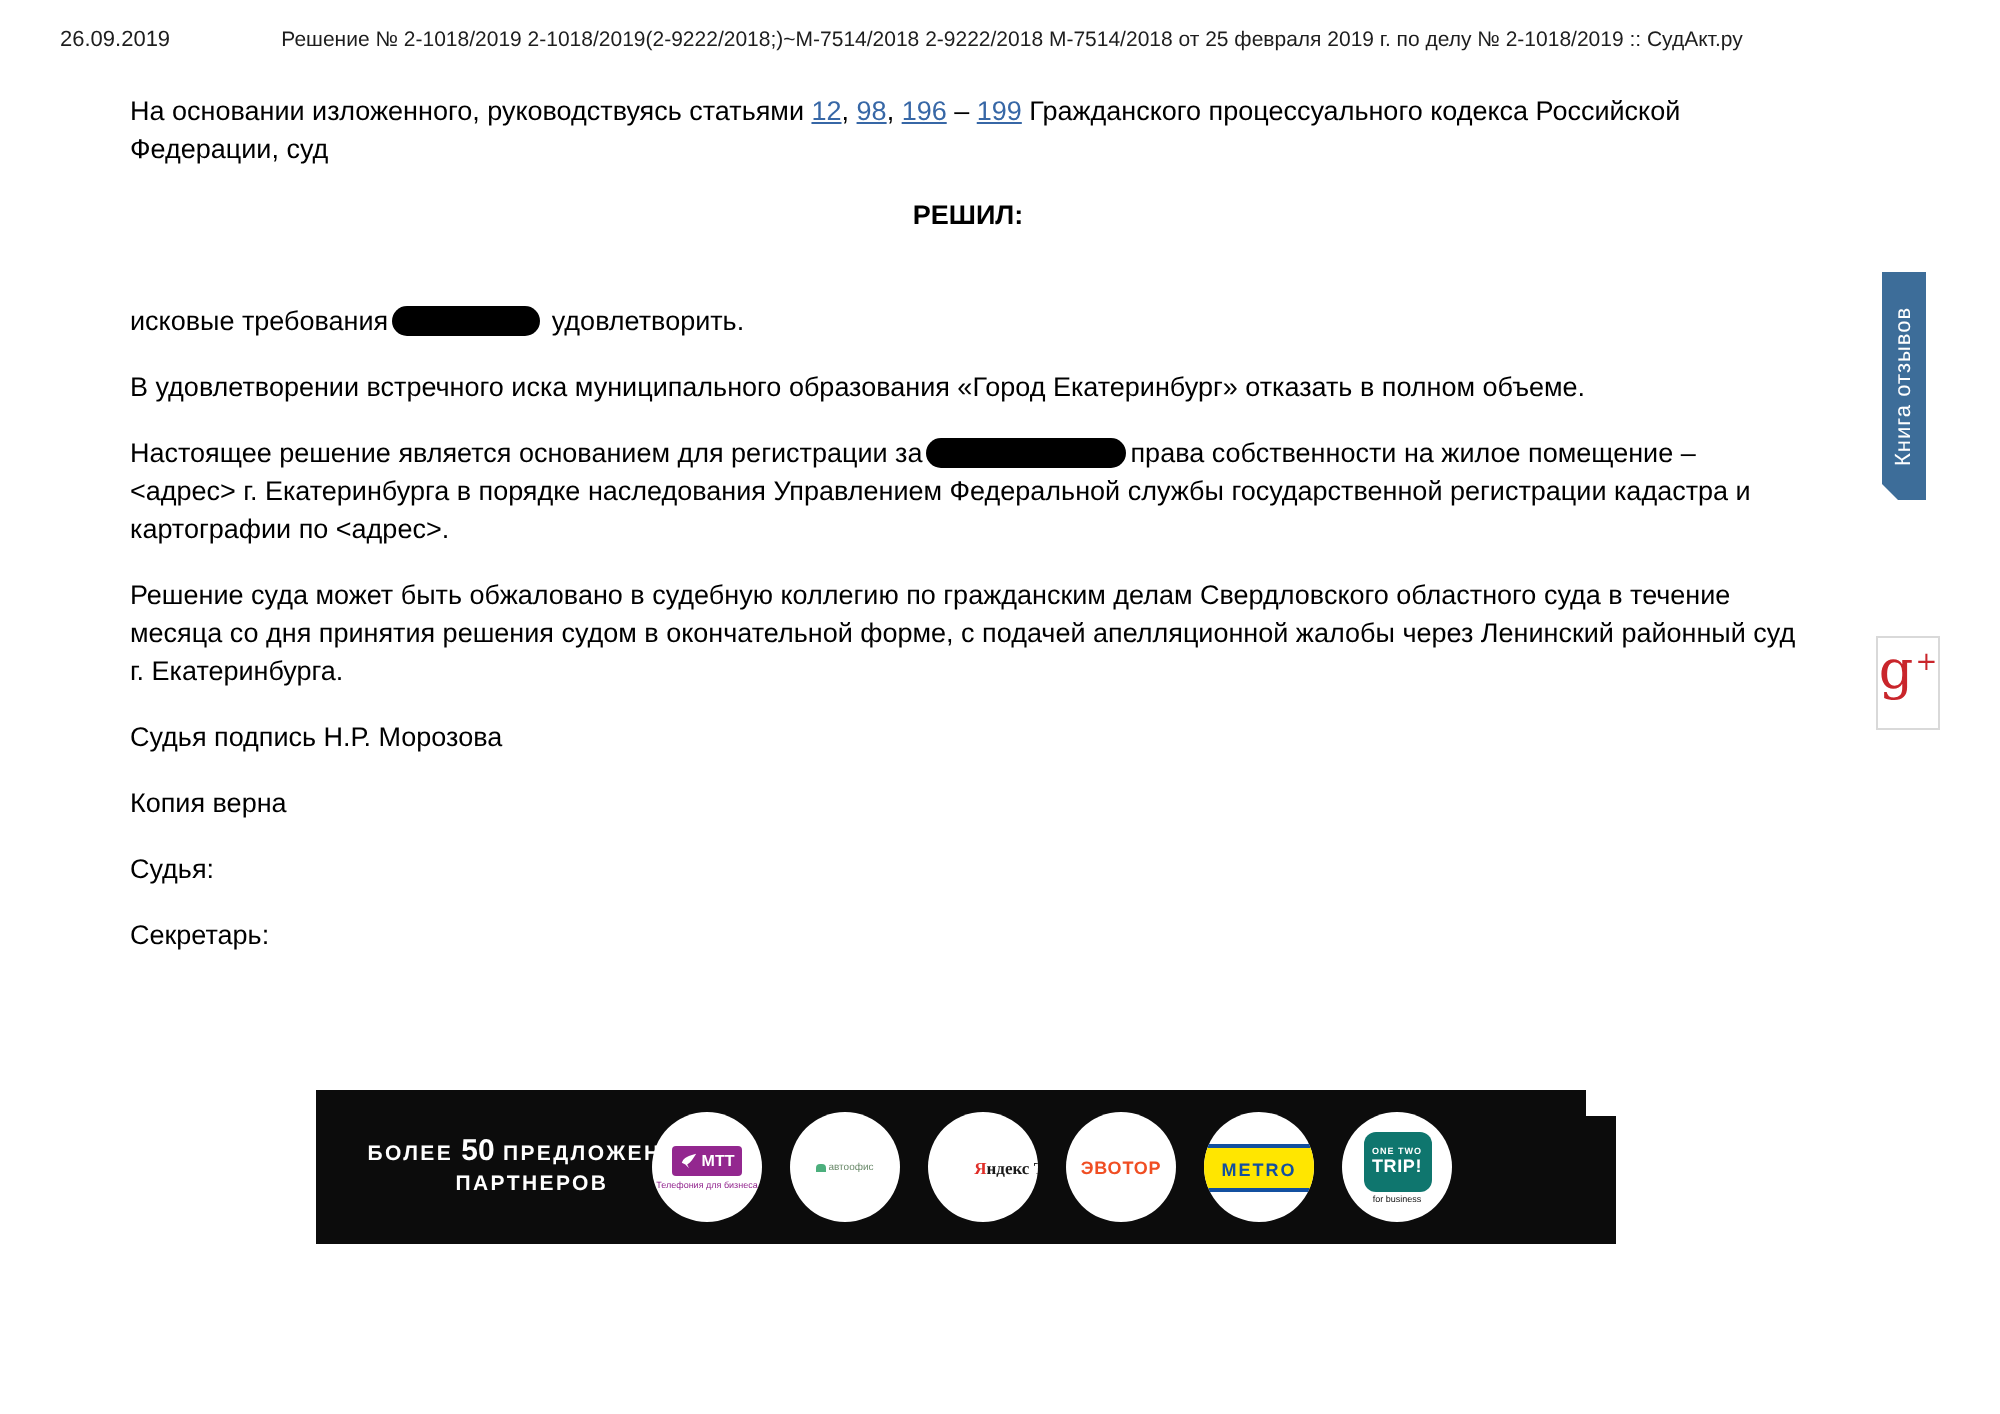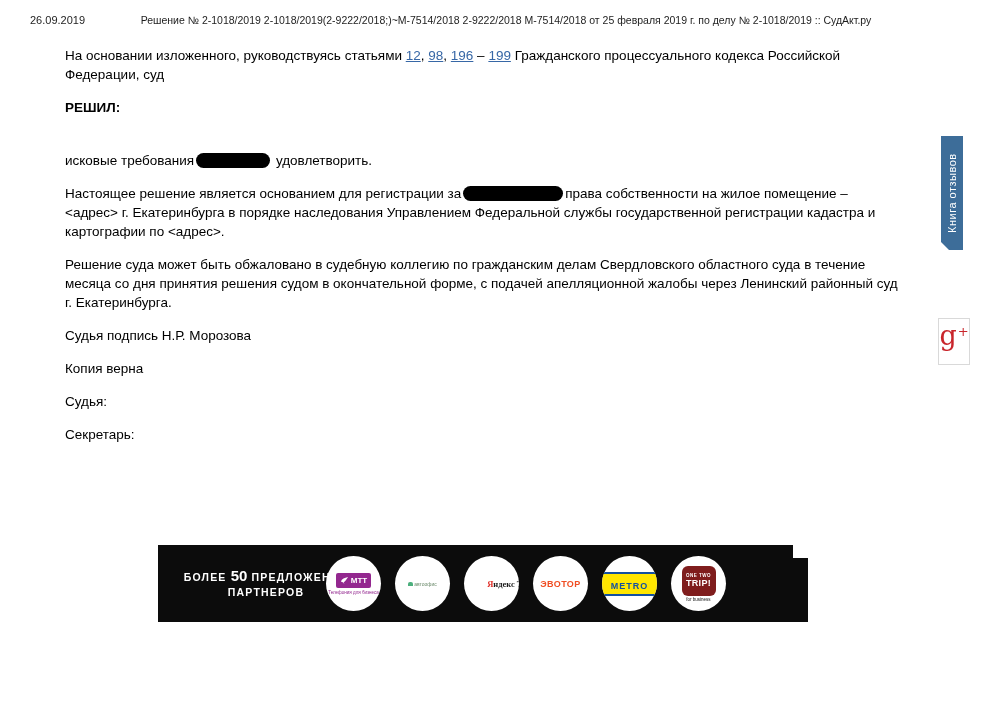--- a/index.html
+++ b/index.html
@@ -7,21 +7,21 @@
           font-family:"Liberation Sans","DejaVu Sans",sans-serif;color:#000;}
 
   
   .print-date{position:absolute;left:30px;top:14px;font-size:11px;color:#1d1d1d;}
   .print-title{position:absolute;left:100px;right:88px;top:14px;text-align:center;
                font-size:10.5px;color:#1d1d1d;white-space:nowrap;overflow:hidden;}
 
   
   .doc{position:absolute;left:65px;top:46px;width:838px;font-size:13.5px;line-height:19px;}
   .doc p{margin:0 0 14px 0;}
-  .doc .heading{font-weight:bold;text-align:left;margin:4px 0 34px 0;}
+  .doc .heading{font-weight:bold;text-align:center;margin:4px 0 34px 0;}
   .doc a{color:#3767a6;text-decoration:underline;cursor:pointer;}
   .redact{display:inline-block;background:#000;height:15px;border-radius:8px;
           vertical-align:-3px;margin:0 2px;}
   .redact.w1{width:74px;}
   .redact.w2{width:97px;}
   .redact.w3{width:100px;}
 
   
   .feedback-tab{position:absolute;left:941px;top:136px;width:22px;height:114px;
     background:#3d6d99;color:#fff;display:flex;align-items:center;justify-content:center;
@@ -60,21 +60,21 @@
 
   .ya-logo{font-size:8.5px;font-weight:bold;color:#1a1a1a;white-space:nowrap;
     font-family:"Liberation Serif","DejaVu Serif",serif;margin-left:44px;}
   .ya-logo .ya{color:#e02e28;}
 
   .evotor-logo{font-size:9px;font-weight:700;color:#f04e23;letter-spacing:.4px;}
 
   .metro-box{background:#ffe600;border:2px solid #1350a0;border-radius:2px;padding:1px 20px;}
   .metro-box span{font-size:9px;font-weight:800;color:#1350a0;letter-spacing:1px;}
 
-  .ott-badge{background:#7f1d1d;border-radius:6px;width:34px;height:30px;display:flex;
+  .ott-badge{background:#0f766e;border-radius:6px;width:34px;height:30px;display:flex;
     flex-direction:column;align-items:center;justify-content:center;color:#fff;}
   .ott-line1{font-size:4.5px;font-weight:bold;letter-spacing:.5px;}
   .ott-line2{font-size:9px;font-weight:800;letter-spacing:.3px;}
   .ott-tagline{font-size:4.5px;color:#111;margin-top:1px;}
 
   
   .print-url{position:absolute;left:30px;top:670px;font-size:11px;color:#1d1d1d;white-space:nowrap;}
   .print-page{position:absolute;left:948px;top:670px;font-size:11px;color:#1d1d1d;}
 </style>
 </head>
@@ -86,20 +86,21 @@
   <div class="print-title">Решение № 2-1018/2019 2-1018/2019(2-9222/2018;)~М-7514/2018 2-9222/2018 М-7514/2018 от 25 февраля 2019 г. по делу № 2-1018/2019 :: СудАкт.ру</div>
 
   <div class="doc">
     <p><span>На основании изложенного, руководствуясь статьями </span><a>12</a><span>, </span><a>98</a><span>, </span><a>196</a><span> – </span><a>199</a><span> Гражданского процессуального кодекса Российской Федерации, суд</span></p>
 
     <p class="heading">РЕШИЛ:</p>
 
     <p><span>исковые требования</span><span class="redact w1"></span><span> удовлетворить.</span></p>
 
 
+    <p>В удовлетворении встречного иска муниципального образования «Город Екатеринбург» отказать в полном объеме.</p>
 
     <p><span>Настоящее решение является основанием для регистрации за</span><span class="redact w3"></span><span>права собственности на жилое помещение – &lt;адрес&gt; г. Екатеринбурга в порядке наследования Управлением Федеральной службы государственной регистрации кадастра и картографии по &lt;адрес&gt;.</span></p>
 
     <p>Решение суда может быть обжаловано в судебную коллегию по гражданским делам Свердловского областного суда в течение месяца со дня принятия решения судом в окончательной форме, с подачей апелляционной жалобы через Ленинский районный суд г. Екатеринбурга.</p>
 
     <p>Судья подпись Н.Р. Морозова</p>
     <p>Копия верна</p>
     <p>Судья:</p>
     <p>Секретарь:</p>
   </div>

